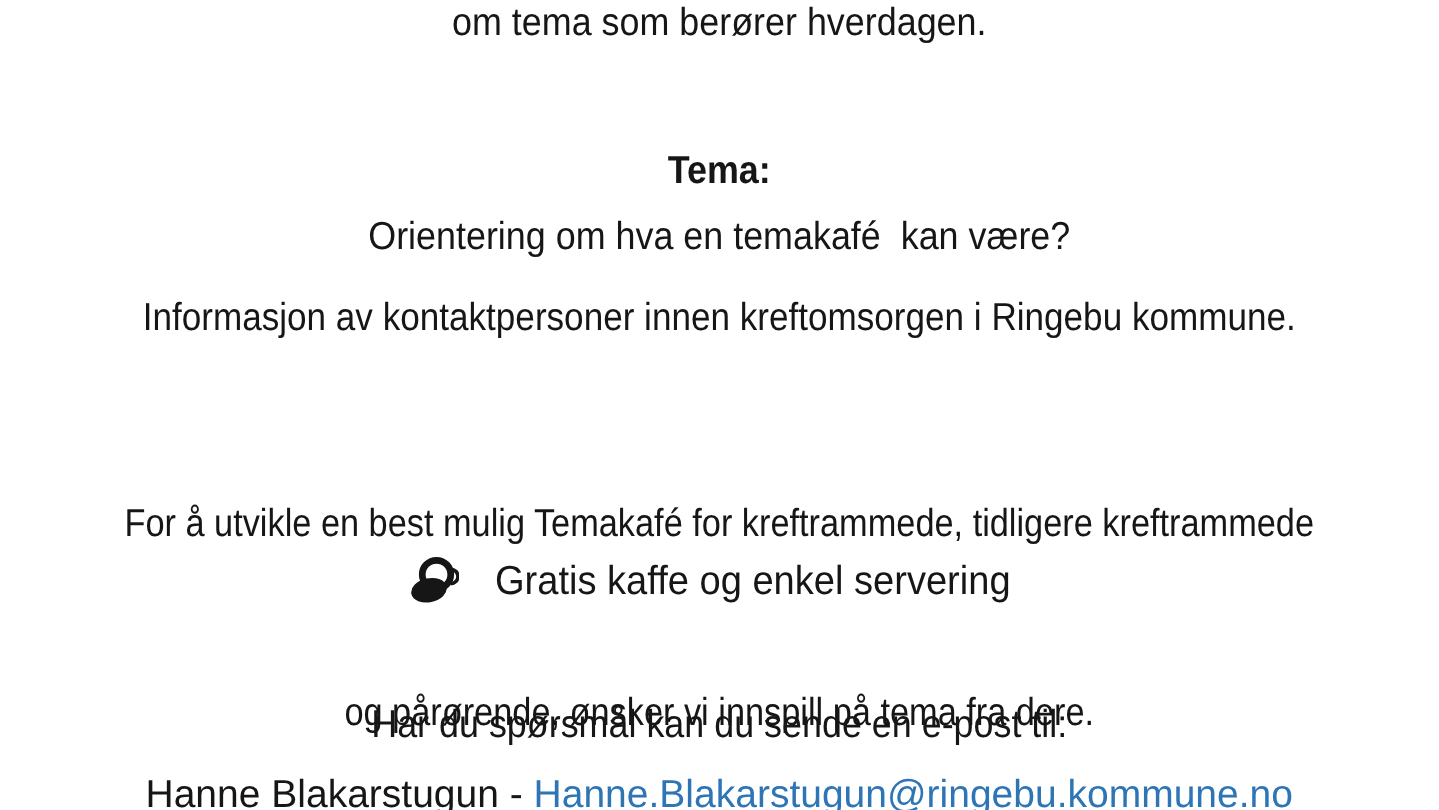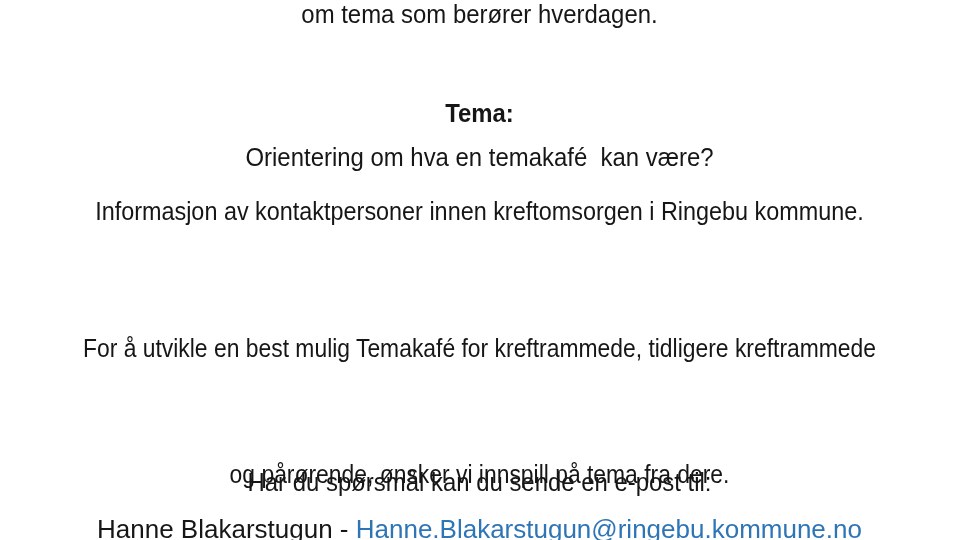--- a/index.html
+++ b/index.html
@@ -80,18 +80,26 @@
 
   <div class="line" style="top:141px;">Orientering om hva en temakafé  kan være?</div>
 
   <div class="line narrow" style="top:195px;">Informasjon av kontaktpersoner innen kreftomsorgen i Ringebu kommune.</div>
 
   <div class="line xnarrow" style="top:243px;">
     <div>For å utvikle en best mulig Temakafé for kreftrammede, tidligere kreftrammede</div>
     <div>og pårørende, ønsker vi innspill på tema fra dere.</div>
   </div>
 
+  <div class="coffee-row">
+    <svg class="coffee-icon" viewBox="0 0 32 32" aria-hidden="true">
+      <path d="M 26.5 8.5 a 4.8 4.8 0 0 1 0 9.6" fill="none" stroke="#161616" stroke-width="2.4"></path>
+      <circle cx="17" cy="12" r="9.5" fill="#ffffff" stroke="#161616" stroke-width="4.5"></circle>
+      <ellipse cx="12" cy="22.5" rx="12" ry="8" fill="#161616" transform="rotate(-12 12 22.5)"></ellipse>
+    </svg>
+    <span class="coffee-text">Gratis kaffe og enkel servering</span>
+  </div>
 
   <div class="line" style="top:466px;">Har du spørsmål kan du sende en e-post til:</div>
 
   <div class="contact-line"><span>Hanne Blakarstugun - </span><a>Hanne.Blakarstugun@ringebu.kommune.no</a></div>
 
 </div>
 
 </body></html>

